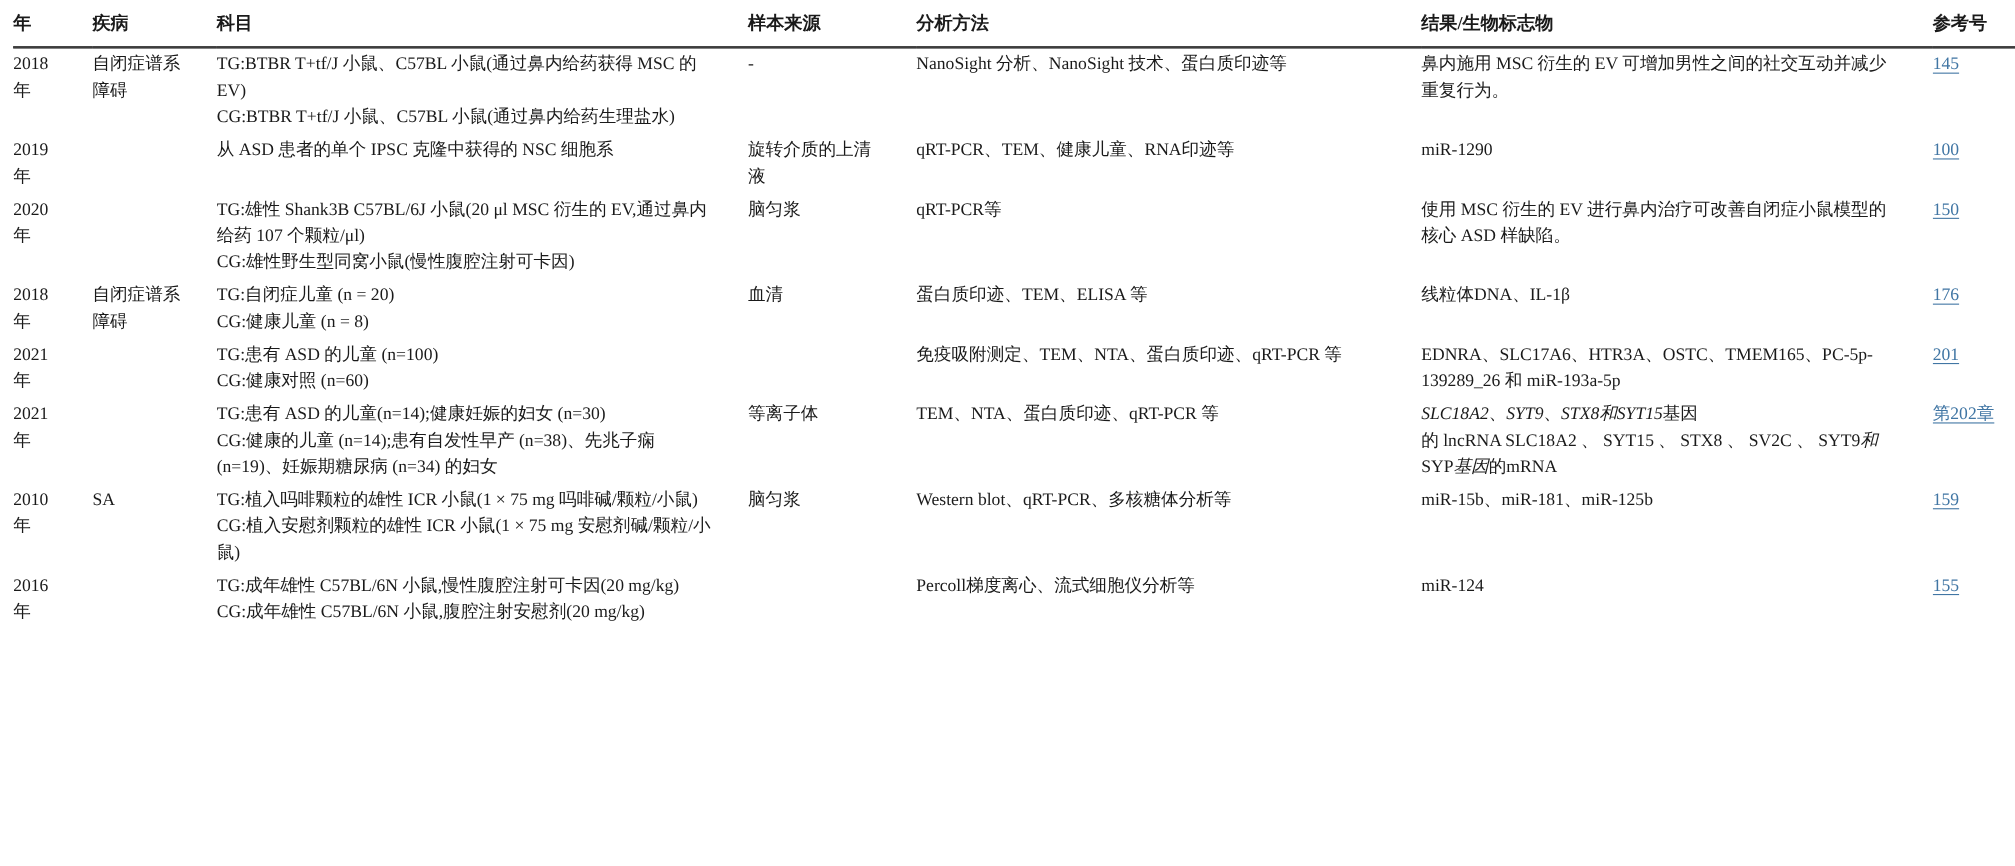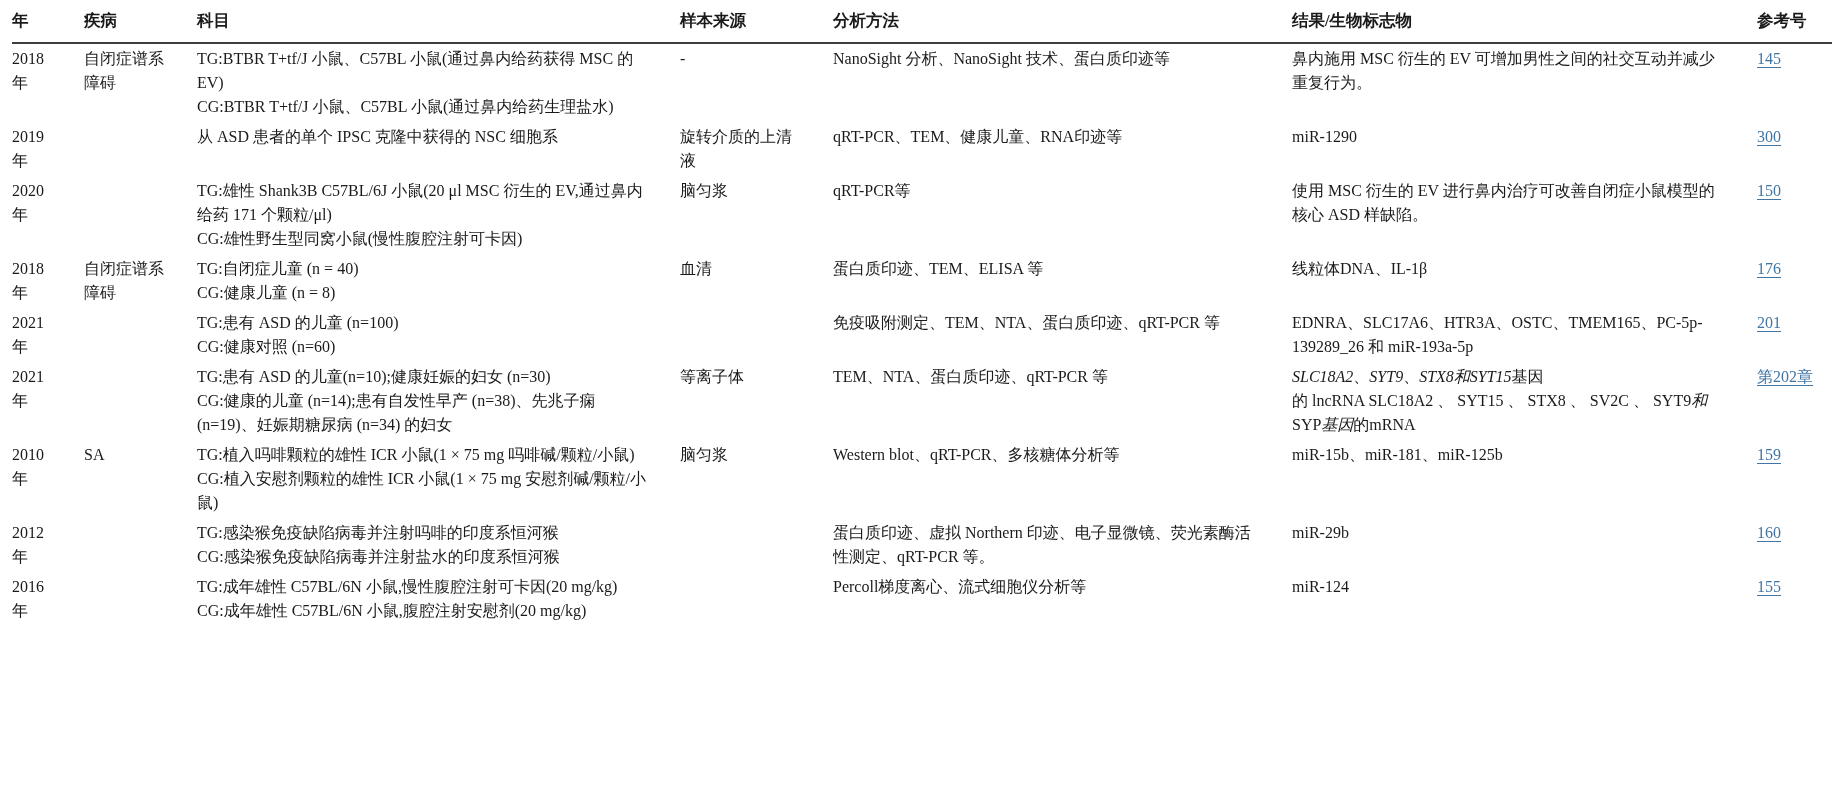--- a/index.html
+++ b/index.html
@@ -114,29 +114,29 @@
           </td>
           <td>
             <div class="cell-line">旋转介质的上清液</div>
           </td>
           <td>
             <div class="cell-line">qRT-PCR、TEM、健康儿童、RNA印迹等</div>
           </td>
           <td>
             <div class="cell-line">miR-1290</div>
           </td>
-          <td class="ref-cell"><a class="ref-link" href="#">300</a></td>
+          <td class="ref-cell"><a class="ref-link" href="#">100</a></td>
         </tr>
         <tr>
           <td>
             <div class="cell-line">2020年</div>
           </td>
           <td></td>
           <td>
-            <div class="cell-line">TG:雄性 Shank3B C57BL/6J 小鼠(20 μl MSC 衍生的 EV,通过鼻内给药 171 个颗粒/μl)</div>
+            <div class="cell-line">TG:雄性 Shank3B C57BL/6J 小鼠(20 μl MSC 衍生的 EV,通过鼻内给药 107 个颗粒/μl)</div>
             <div class="cell-line">CG:雄性野生型同窝小鼠(慢性腹腔注射可卡因)</div>
           </td>
           <td>
             <div class="cell-line">脑匀浆</div>
           </td>
           <td>
             <div class="cell-line">qRT-PCR等</div>
           </td>
           <td>
             <div class="cell-line">使用 MSC 衍生的 EV 进行鼻内治疗可改善自闭症小鼠模型的核心 ASD 样缺陷。</div>
@@ -144,21 +144,21 @@
           <td class="ref-cell"><a class="ref-link" href="#">150</a></td>
         </tr>
         <tr>
           <td>
             <div class="cell-line">2018年</div>
           </td>
           <td>
             <div class="cell-line">自闭症谱系障碍</div>
           </td>
           <td>
-            <div class="cell-line">TG:自闭症儿童 (n = 40)</div>
+            <div class="cell-line">TG:自闭症儿童 (n = 20)</div>
             <div class="cell-line">CG:健康儿童 (n = 8)</div>
           </td>
           <td>
             <div class="cell-line">血清</div>
           </td>
           <td>
             <div class="cell-line">蛋白质印迹、TEM、ELISA 等</div>
           </td>
           <td>
             <div class="cell-line">线粒体DNA、IL-1β</div>
@@ -182,21 +182,21 @@
             <div class="cell-line">EDNRA、SLC17A6、HTR3A、OSTC、TMEM165、PC-5p-139289_26 和 miR-193a-5p</div>
           </td>
           <td class="ref-cell"><a class="ref-link" href="#">201</a></td>
         </tr>
         <tr>
           <td>
             <div class="cell-line">2021年</div>
           </td>
           <td></td>
           <td>
-            <div class="cell-line">TG:患有 ASD 的儿童(n=10);健康妊娠的妇女 (n=30)</div>
+            <div class="cell-line">TG:患有 ASD 的儿童(n=14);健康妊娠的妇女 (n=30)</div>
             <div class="cell-line">CG:健康的儿童 (n=14);患有自发性早产 (n=38)、先兆子痫 (n=19)、妊娠期糖尿病 (n=34) 的妇女</div>
           </td>
           <td>
             <div class="cell-line">等离子体</div>
           </td>
           <td>
             <div class="cell-line">TEM、NTA、蛋白质印迹、qRT-PCR 等</div>
           </td>
           <td>
             <div class="cell-line"><em>SLC18A2</em><span>、</span><em>SYT9</em><span>、</span><em>STX8</em><em>和</em><em>SYT15</em><span>基因</span></div>
@@ -218,38 +218,20 @@
           <td>
             <div class="cell-line">脑匀浆</div>
           </td>
           <td>
             <div class="cell-line">Western blot、qRT-PCR、多核糖体分析等</div>
           </td>
           <td>
             <div class="cell-line">miR-15b、miR-181、miR-125b</div>
           </td>
           <td class="ref-cell"><a class="ref-link" href="#">159</a></td>
-        </tr>
-        <tr>
-          <td>
-            <div class="cell-line">2012年</div>
-          </td>
-          <td></td>
-          <td>
-            <div class="cell-line">TG:感染猴免疫缺陷病毒并注射吗啡的印度系恒河猴</div>
-            <div class="cell-line">CG:感染猴免疫缺陷病毒并注射盐水的印度系恒河猴</div>
-          </td>
-          <td></td>
-          <td>
-            <div class="cell-line">蛋白质印迹、虚拟 Northern 印迹、电子显微镜、荧光素酶活性测定、qRT-PCR 等。</div>
-          </td>
-          <td>
-            <div class="cell-line">miR-29b</div>
-          </td>
-          <td class="ref-cell"><a class="ref-link" href="#">160</a></td>
         </tr>
         <tr>
           <td>
             <div class="cell-line">2016年</div>
           </td>
           <td></td>
           <td>
             <div class="cell-line">TG:成年雄性 C57BL/6N 小鼠,慢性腹腔注射可卡因(20 mg/kg)</div>
             <div class="cell-line">CG:成年雄性 C57BL/6N 小鼠,腹腔注射安慰剂(20 mg/kg)</div>
           </td>

